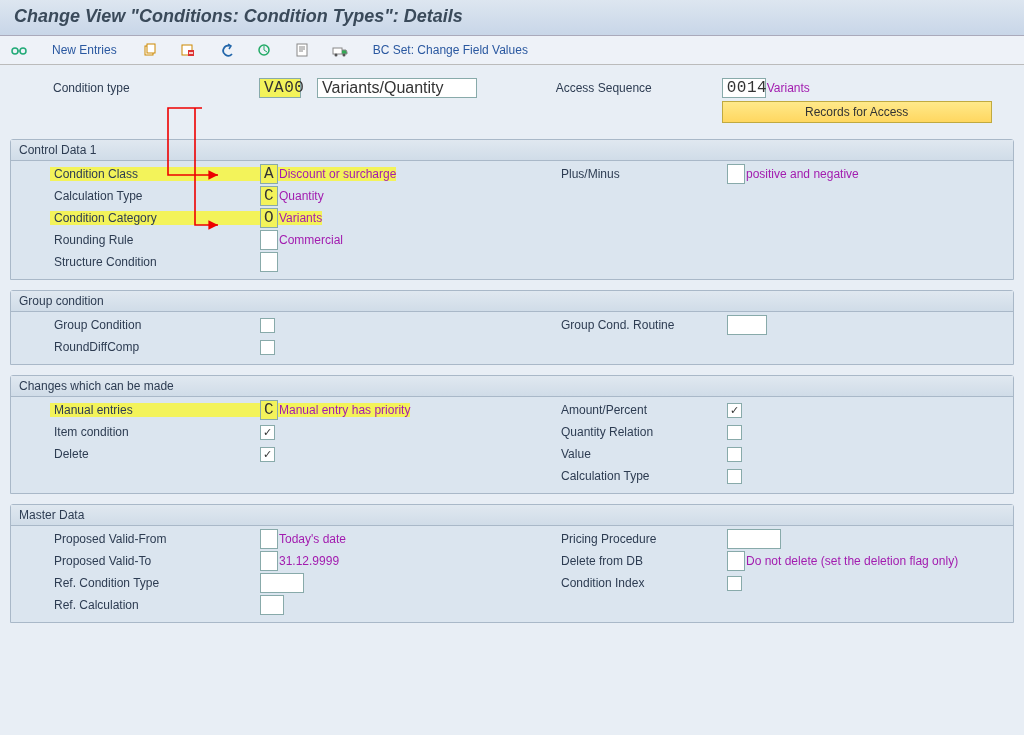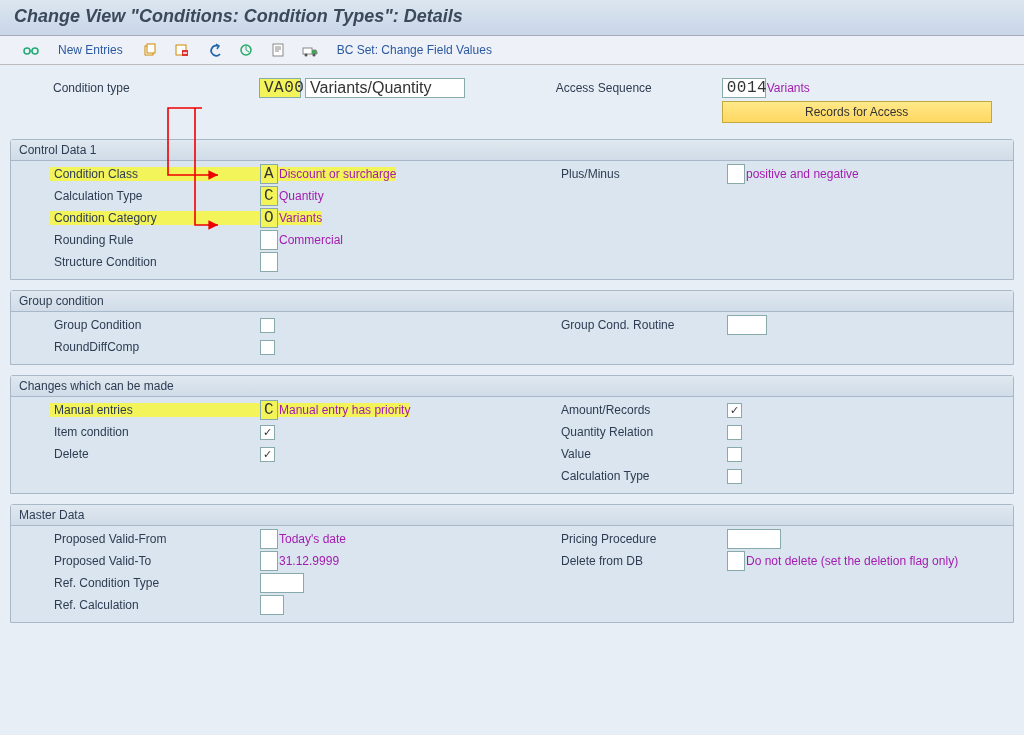--- a/index.html
+++ b/index.html
@@ -17,24 +17,24 @@
     background: linear-gradient(#dde6f0, #c8d6e8);
     padding: 6px 14px 8px;
     font-size: 18px;
     font-style: italic;
     font-weight: bold;
     color: #3a4a5a;
     border-bottom: 1px solid #aab;
   }
   .toolbar {
     background: #eef2f8;
-    padding: 5px 22px;
+    padding: 5px 10px;
     display: flex;
     align-items: center;
-    gap: 14px;
+    gap: 20px;
     border-bottom: 1px solid #bbb;
     color: #2a58a0;
   }
   .toolbar .icon {
     width: 18px;
     height: 18px;
     display: inline-flex;
     align-items: center;
     justify-content: center;
     cursor: pointer;
@@ -175,21 +175,21 @@
   </span>
   <span class="link">BC Set: Change Field Values</span>
 </div>
 
 <div class="content">
 
   <div class="header-row two-col" style="background:transparent;padding:4px 6px 2px 6px;">
     <div class="col-l row">
       <span class="label">Condition type</span>
       <span class="input-box input-mono highlight" style="width:42px;">VA00</span>
-      <span class="input-box" style="width:160px;margin-left:4px;">Variants/Quantity</span>
+      <span class="input-box" style="width:160px;margin-left:16px;">Variants/Quantity</span>
     </div>
     <div class="col-r row">
       <span class="label-r">Access Sequence</span>
       <span class="input-box input-mono" style="width:44px;">0014</span>
       <span class="desc">Variants</span>
     </div>
   </div>
   <div class="header-row two-col" style="background:transparent;padding:0 6px 6px 6px;">
     <div class="col-l"></div>
     <div class="col-r row">
@@ -272,21 +272,21 @@
           <span class="label">Item condition</span>
           <span class="checkbox">✓</span>
         </div>
         <div class="row">
           <span class="label">Delete</span>
           <span class="checkbox">✓</span>
         </div>
       </div>
       <div class="col-r">
         <div class="row">
-          <span class="label-r">Amount/Records</span>
+          <span class="label-r">Amount/Percent</span>
           <span class="checkbox">✓</span>
         </div>
         <div class="row">
           <span class="label-r">Quantity Relation</span>
           <span class="checkbox"></span>
         </div>
         <div class="row">
           <span class="label-r">Value</span>
           <span class="checkbox"></span>
         </div>
@@ -323,20 +323,24 @@
       </div>
       <div class="col-r">
         <div class="row">
           <span class="label-r">Pricing Procedure</span>
           <span class="input-box" style="width:54px;"></span>
         </div>
         <div class="row">
           <span class="label-r">Delete from DB</span>
           <span class="input-box" style="width:18px;"></span>
           <span class="desc">Do not delete (set the deletion flag only)</span>
+        </div>
+        <div class="row">
+          <span class="label-r">Condition Index</span>
+          <span class="checkbox"></span>
         </div>
       </div>
     </div>
   </div>
 </div>
 
 <svg class="arrow" width="1024" height="735">
   <defs>
     <marker id="ah" markerWidth="8" markerHeight="8" refX="6" refY="3" orient="auto">
       <path d="M0,0 L6,3 L0,6 Z" fill="#e00"></path>

